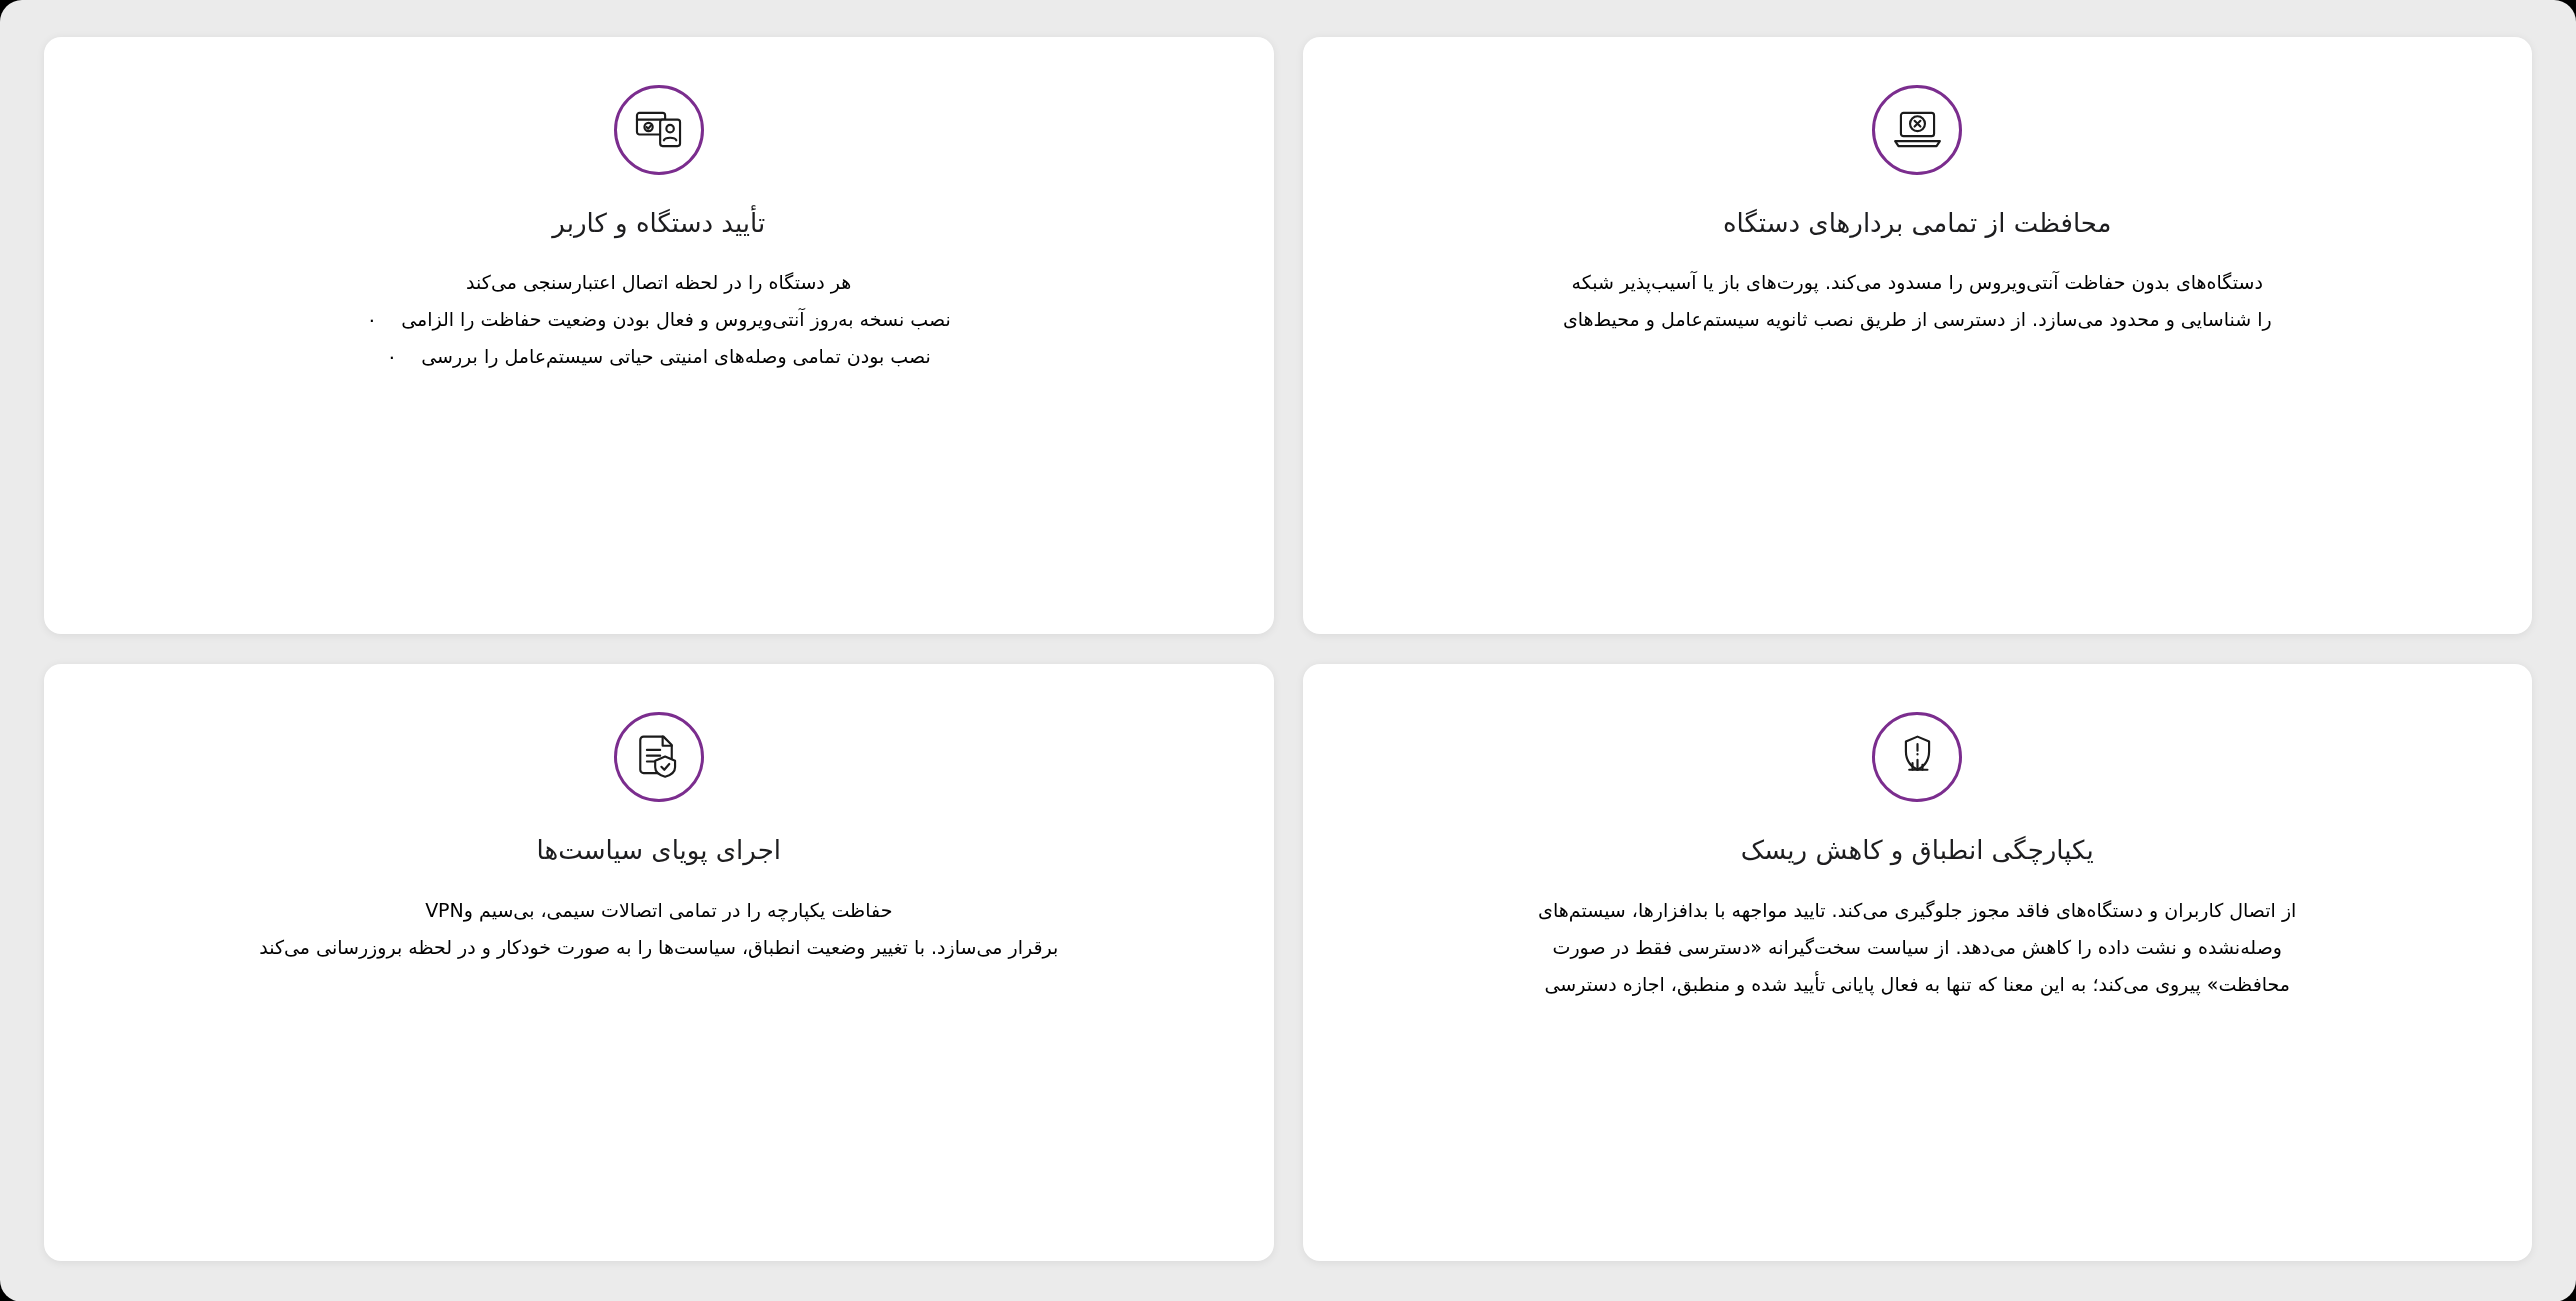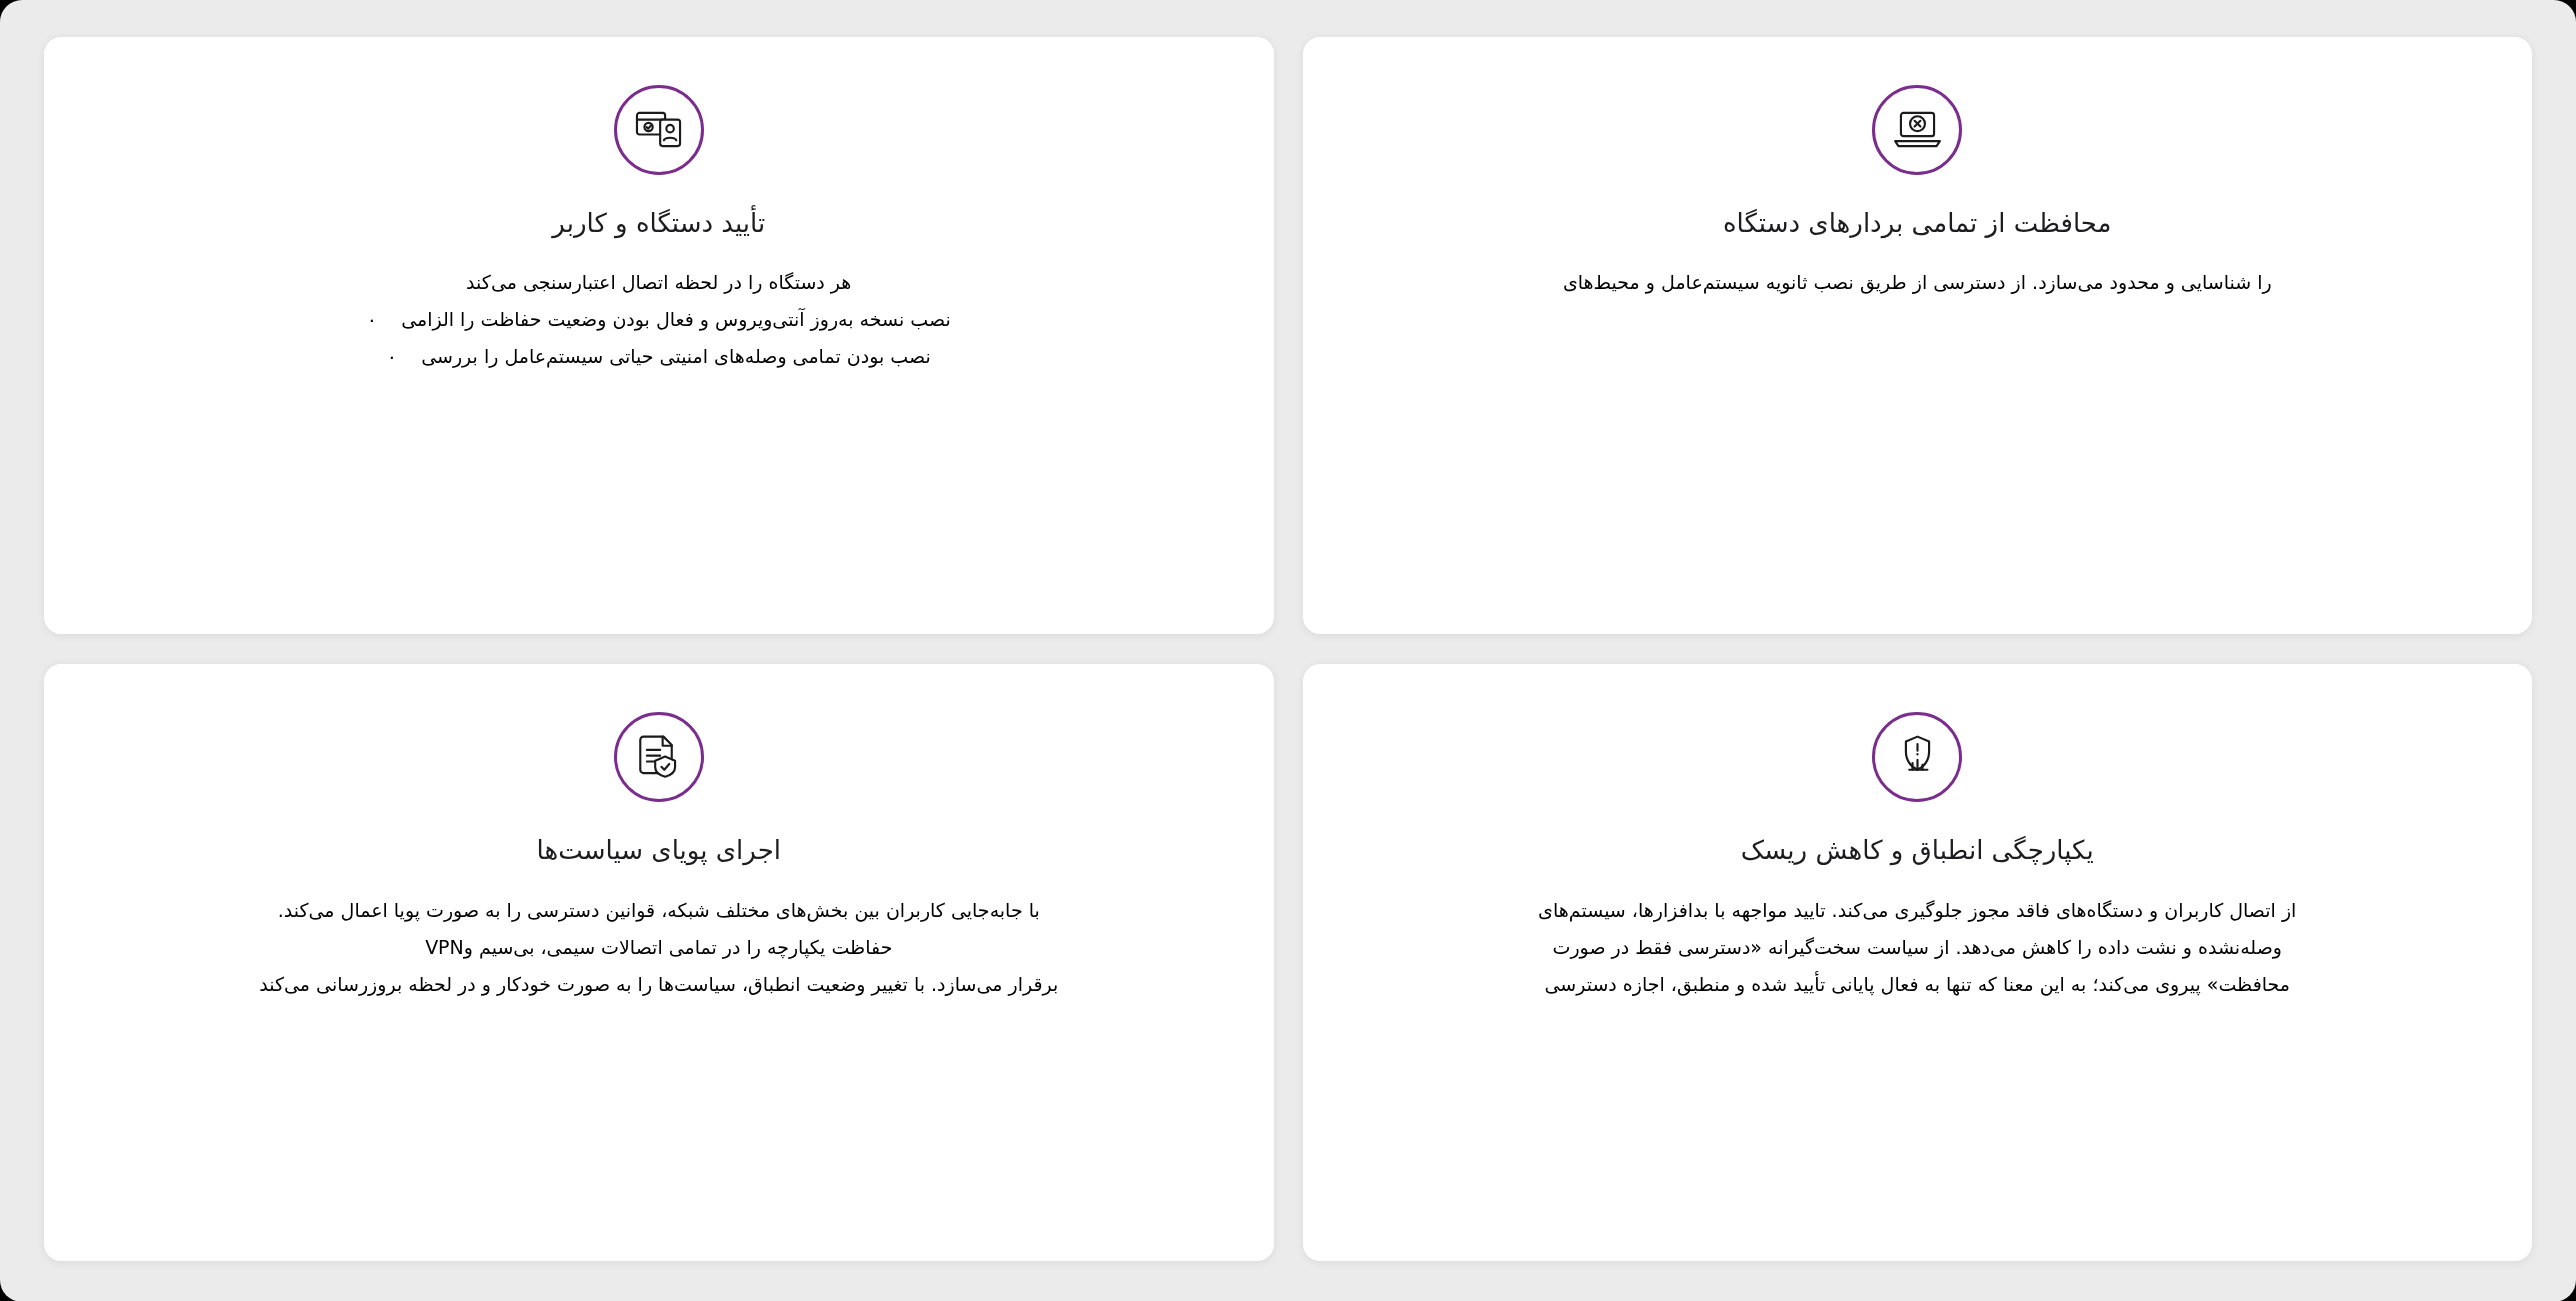--- a/index.html
+++ b/index.html
@@ -104,20 +104,21 @@
       <div class="icon-circle">
         <svg width="53" height="53" viewBox="0 0 64 64" fill="none" stroke="#1b1b1b" stroke-width="2.6" stroke-linecap="round" stroke-linejoin="round">
           <rect x="12" y="12" width="40" height="28" rx="3"></rect>
           <path d="M5 46h54l-4 6H9z"></path>
           <circle cx="32" cy="25" r="9" fill="none"></circle>
           <path d="M28.5 21.5l7 7M35.5 21.5l-7 7"></path>
         </svg>
       </div>
       <div class="card-title">محافظت از تمامی بردارهای دستگاه</div>
       <div class="card-body">
+        <span class="line">دستگاه‌های بدون حفاظت آنتی‌ویروس را مسدود می‌کند. پورت‌های باز یا آسیب‌پذیر شبکه</span>
         <span class="line">را شناسایی و محدود می‌سازد. از دسترسی از طریق نصب ثانویه سیستم‌عامل و محیط‌های</span>
       </div>
     </div>
 
     <div class="card">
       <div class="icon-circle">
         <svg width="53" height="53" viewBox="0 0 64 64" fill="none" stroke="#1b1b1b" stroke-width="2.6" stroke-linecap="round" stroke-linejoin="round">
           <rect x="6" y="12" width="34" height="26" rx="3"></rect>
           <path d="M6 20h34"></path>
           <circle cx="20" cy="29" r="5"></circle>
@@ -157,21 +158,20 @@
         <svg width="53" height="53" viewBox="0 0 64 64" fill="none" stroke="#1b1b1b" stroke-width="2.6" stroke-linecap="round" stroke-linejoin="round">
           <path d="M14 8h24l10 10v30a4 4 0 0 1-4 4H14a4 4 0 0 1-4-4V12a4 4 0 0 1 4-4z"></path>
           <path d="M37 8v11h11"></path>
           <path d="M18 24h16M18 31h16M18 38h10"></path>
           <path d="M40 32l12 5v8c0 6-5 9.5-12 11.5C33 54.5 28 51 28 45v-8z" fill="#ffffff"></path>
           <path d="M35.5 44.5l3.5 3.5 6-7"></path>
         </svg>
       </div>
       <div class="card-title">اجرای پویای سیاست‌ها</div>
       <div class="card-body">
-        <span class="line">با جابه‌جایی کاربران بین بخش‌های مختلف شبکه، قوانین دسترسی را به صورت پویا اعمال می‌کند.</span>
         <span class="line">حفاظت یکپارچه را در تمامی اتصالات سیمی، بی‌سیم وVPN</span>
         <span class="line">برقرار می‌سازد. با تغییر وضعیت انطباق، سیاست‌ها را به صورت خودکار و در لحظه بروزرسانی می‌کند</span>
       </div>
     </div>
 
   </div>
 </div>
 
 
 </body></html>

